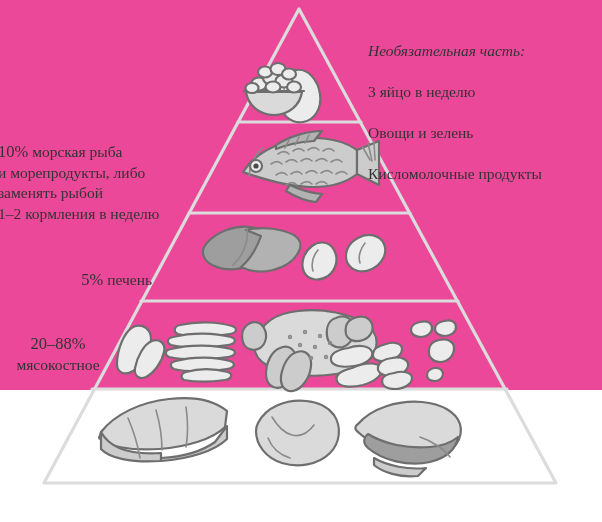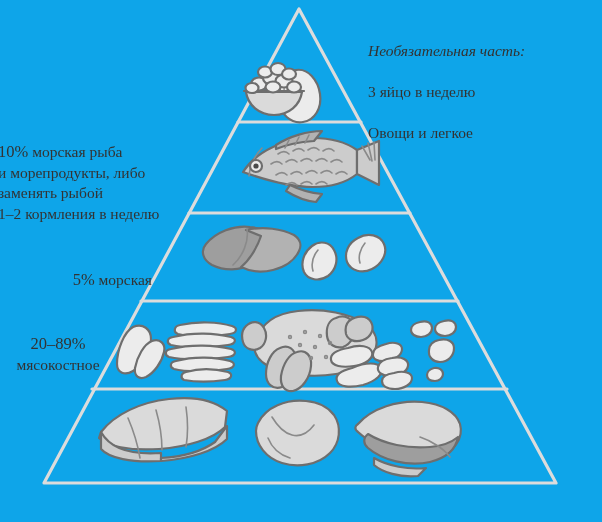--- a/index.html
+++ b/index.html
@@ -7,22 +7,22 @@
     margin: 0; padding: 0;
     width: 602px; height: 522px;
     background: #ffffff;
     font-family: "Liberation Serif", "DejaVu Serif", serif;
     color: #2b2b2b;
     overflow: hidden;
   }
   #page {
     position: relative;
     width: 602px;
-    height: 522px;
-    background: #0ea5e9;
+    height: 390px;
+    background: #ec4899;
   }
   #pyramid-svg {
     position: absolute;
     left: 0; top: 0;
     width: 602px; height: 522px;
   }
   .label {
     position: absolute;
     font-size: 15.5px;
     line-height: 1.33;
@@ -248,37 +248,38 @@
         <path class="ol f-dk" d="M368 434 c16 10 40 15 62 13 c12 -1 22 -5 28 -10 c-2 12 -12 21 -28 25 c-22 5 -48 -2 -62 -14 c-5 -4 -5 -10 0 -14 Z"></path>
         <path class="ol f-md" d="M374 458 c14 8 34 12 52 10 l-8 8 c-18 2 -36 -4 -44 -11 Z"></path>
         <path class="ol-thin" d="M420 437 c12 4 24 12 30 20"></path>
       </g>
     </g>
   </svg>
 
   <div class="label" id="label-optional">
     <span class="opt-title">Необязательная часть:</span>
     <span>3 яйцо в неделю</span><br>
-    <span>Овощи и легкое</span><br>
+    <span>Овощи и зелень</span><br>
+    <span>Кисломолочные продукты</span>
   </div>
 
   <div class="label" id="label-fish">
     <span class="pct">10%</span><span> морская рыба
 и морепродукты, либо
 заменять рыбой
 1–2 кормления в неделю</span>
   </div>
 
   <div class="label" id="label-liver">
-    <span class="pct">5%</span><span> морская</span>
+    <span class="pct">5%</span><span> печень</span>
   </div>
 
 
   <div class="label" id="label-bone">
-    <span class="pct">20–89%</span><span>
+    <span class="pct">20–88%</span><span>
 мясокостное</span>
   </div>
 
   <div class="label" id="label-bottom">
     <span class="pct">60%</span><span> мясная мякоть, мышечные органы (сердце, желудок, язык)</span>
   </div>
 
 </div>
 
 </body></html>

